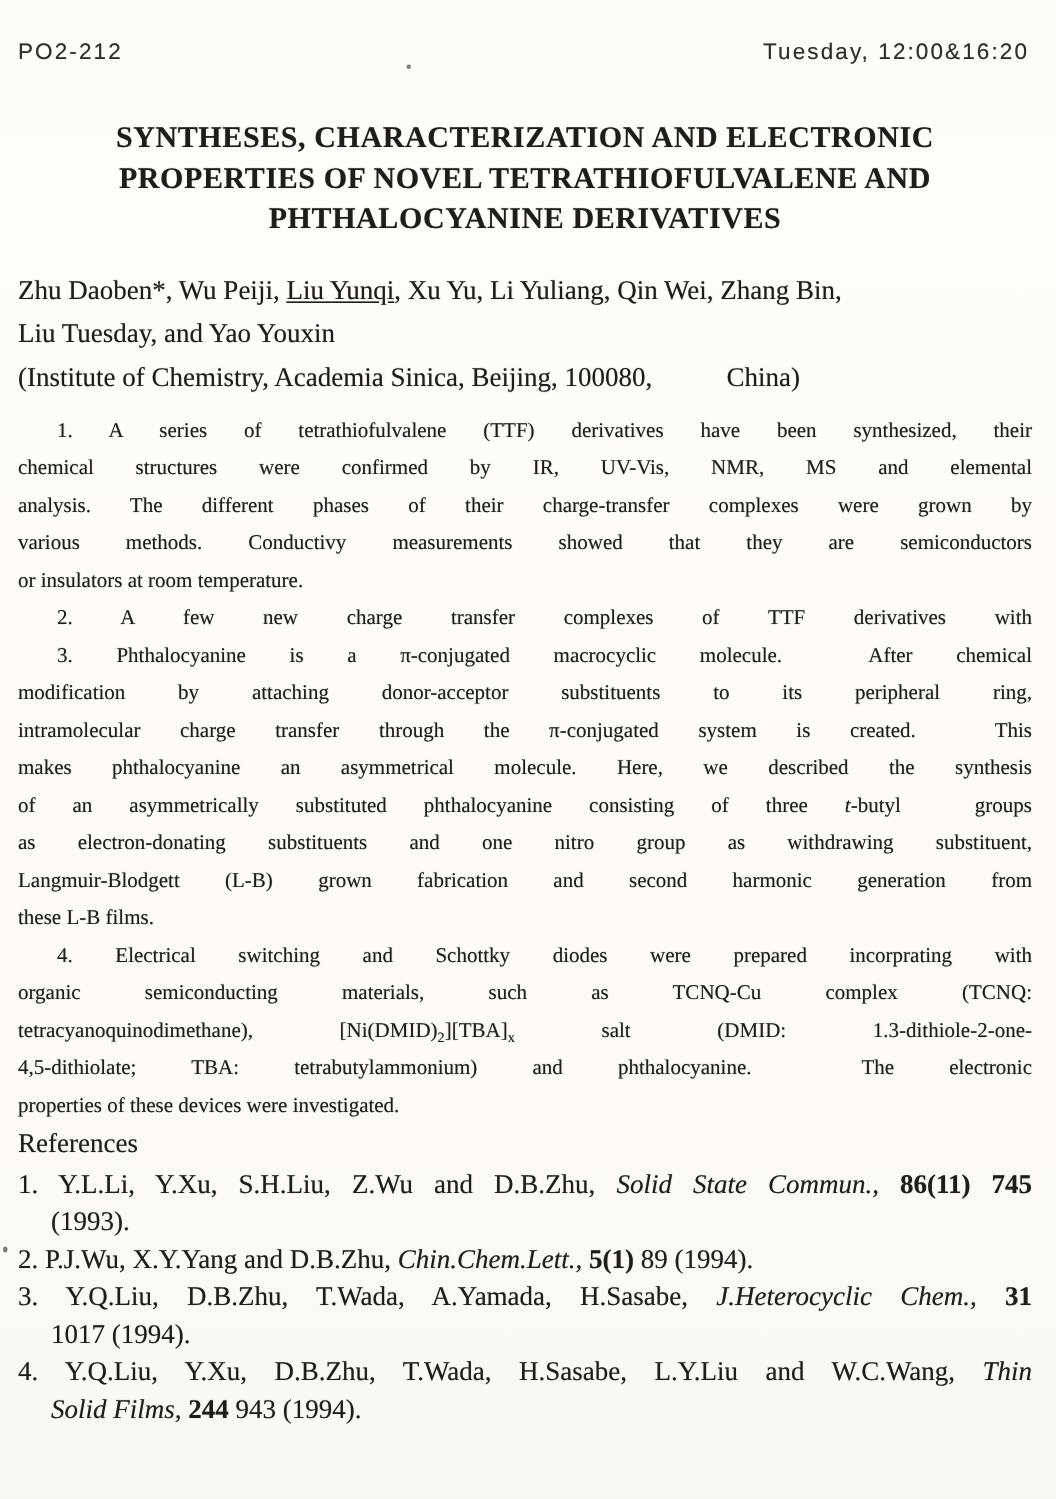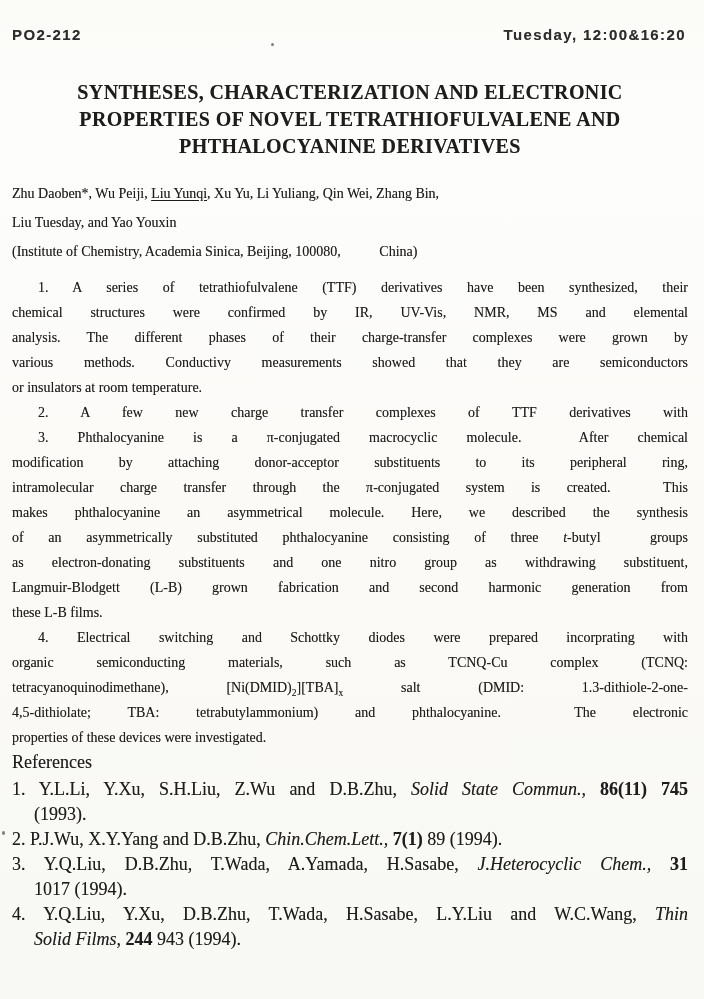--- a/index.html
+++ b/index.html
@@ -18,33 +18,33 @@
     width:704px;height:999px;box-sizing:border-box;
     padding:26px 16px 0 12px;
     color:var(--ink);
     background:linear-gradient(180deg,#fbfbf8 0%,#fdfdfb 12%,var(--paper) 55%,#f8f8f4 100%);
     text-shadow:0 0 0.6px rgba(45,42,38,0.5);
   }
   .header{
     display:flex;justify-content:space-between;align-items:baseline;
     font-family:"Liberation Sans", sans-serif;
     font-size:15px;letter-spacing:1.4px;color:var(--header-ink);
-    font-weight:700;
+    font-weight:400;
     padding-right:2px;
     text-shadow:0 0 0.5px rgba(45,45,45,0.45);
   }
   .title{
     margin:36px 0 0 0;
     font-size:20px;font-weight:700;line-height:27px;
     letter-spacing:0.4px;
     text-align:center;
   }
   .authors{
     margin-top:19px;
-    font-size:14px;line-height:29px;
+    font-size:18px;line-height:29px;
     text-align:left;
   }
   .abstract{
     margin-top:9px;
     font-size:14px;line-height:25px;
   }
   .para .line:first-child{text-indent:26px;}
   .jfull{text-align:justify;text-align-last:justify;}
   .refs{
     font-size:18px;line-height:25px;
@@ -111,21 +111,21 @@
       </div>
   </div>
 
   <div class="refs">
     <div class="refs-heading">References</div>
     <div class="ref">
         <div class="line jfull">1. Y.L.Li, Y.Xu, S.H.Liu, Z.Wu and D.B.Zhu, <span class="seg-i">Solid State Commun.,</span> <span class="seg-b">86(11) 745</span></div>
         <div class="line">(1993).</div>
       </div>
     <div class="ref">
-        <div class="line">2. P.J.Wu, X.Y.Yang and D.B.Zhu, <span class="seg-i">Chin.Chem.Lett.,</span> <span class="seg-b">7(1)</span> 89 (1994).</div>
+        <div class="line">2. P.J.Wu, X.Y.Yang and D.B.Zhu, <span class="seg-i">Chin.Chem.Lett.,</span> <span class="seg-b">5(1)</span> 89 (1994).</div>
       </div>
     <div class="ref">
         <div class="line jfull">3. Y.Q.Liu, D.B.Zhu, T.Wada, A.Yamada, H.Sasabe, <span class="seg-i">J.Heterocyclic Chem.,</span> <span class="seg-b">31</span></div>
         <div class="line">1017 (1994).</div>
       </div>
     <div class="ref">
         <div class="line jfull">4. Y.Q.Liu, Y.Xu, D.B.Zhu, T.Wada, H.Sasabe, L.Y.Liu and W.C.Wang, <span class="seg-i">Thin</span></div>
         <div class="line"><span class="seg-i">Solid Films,</span> <span class="seg-b">244</span> 943 (1994).</div>
       </div>
   </div>

